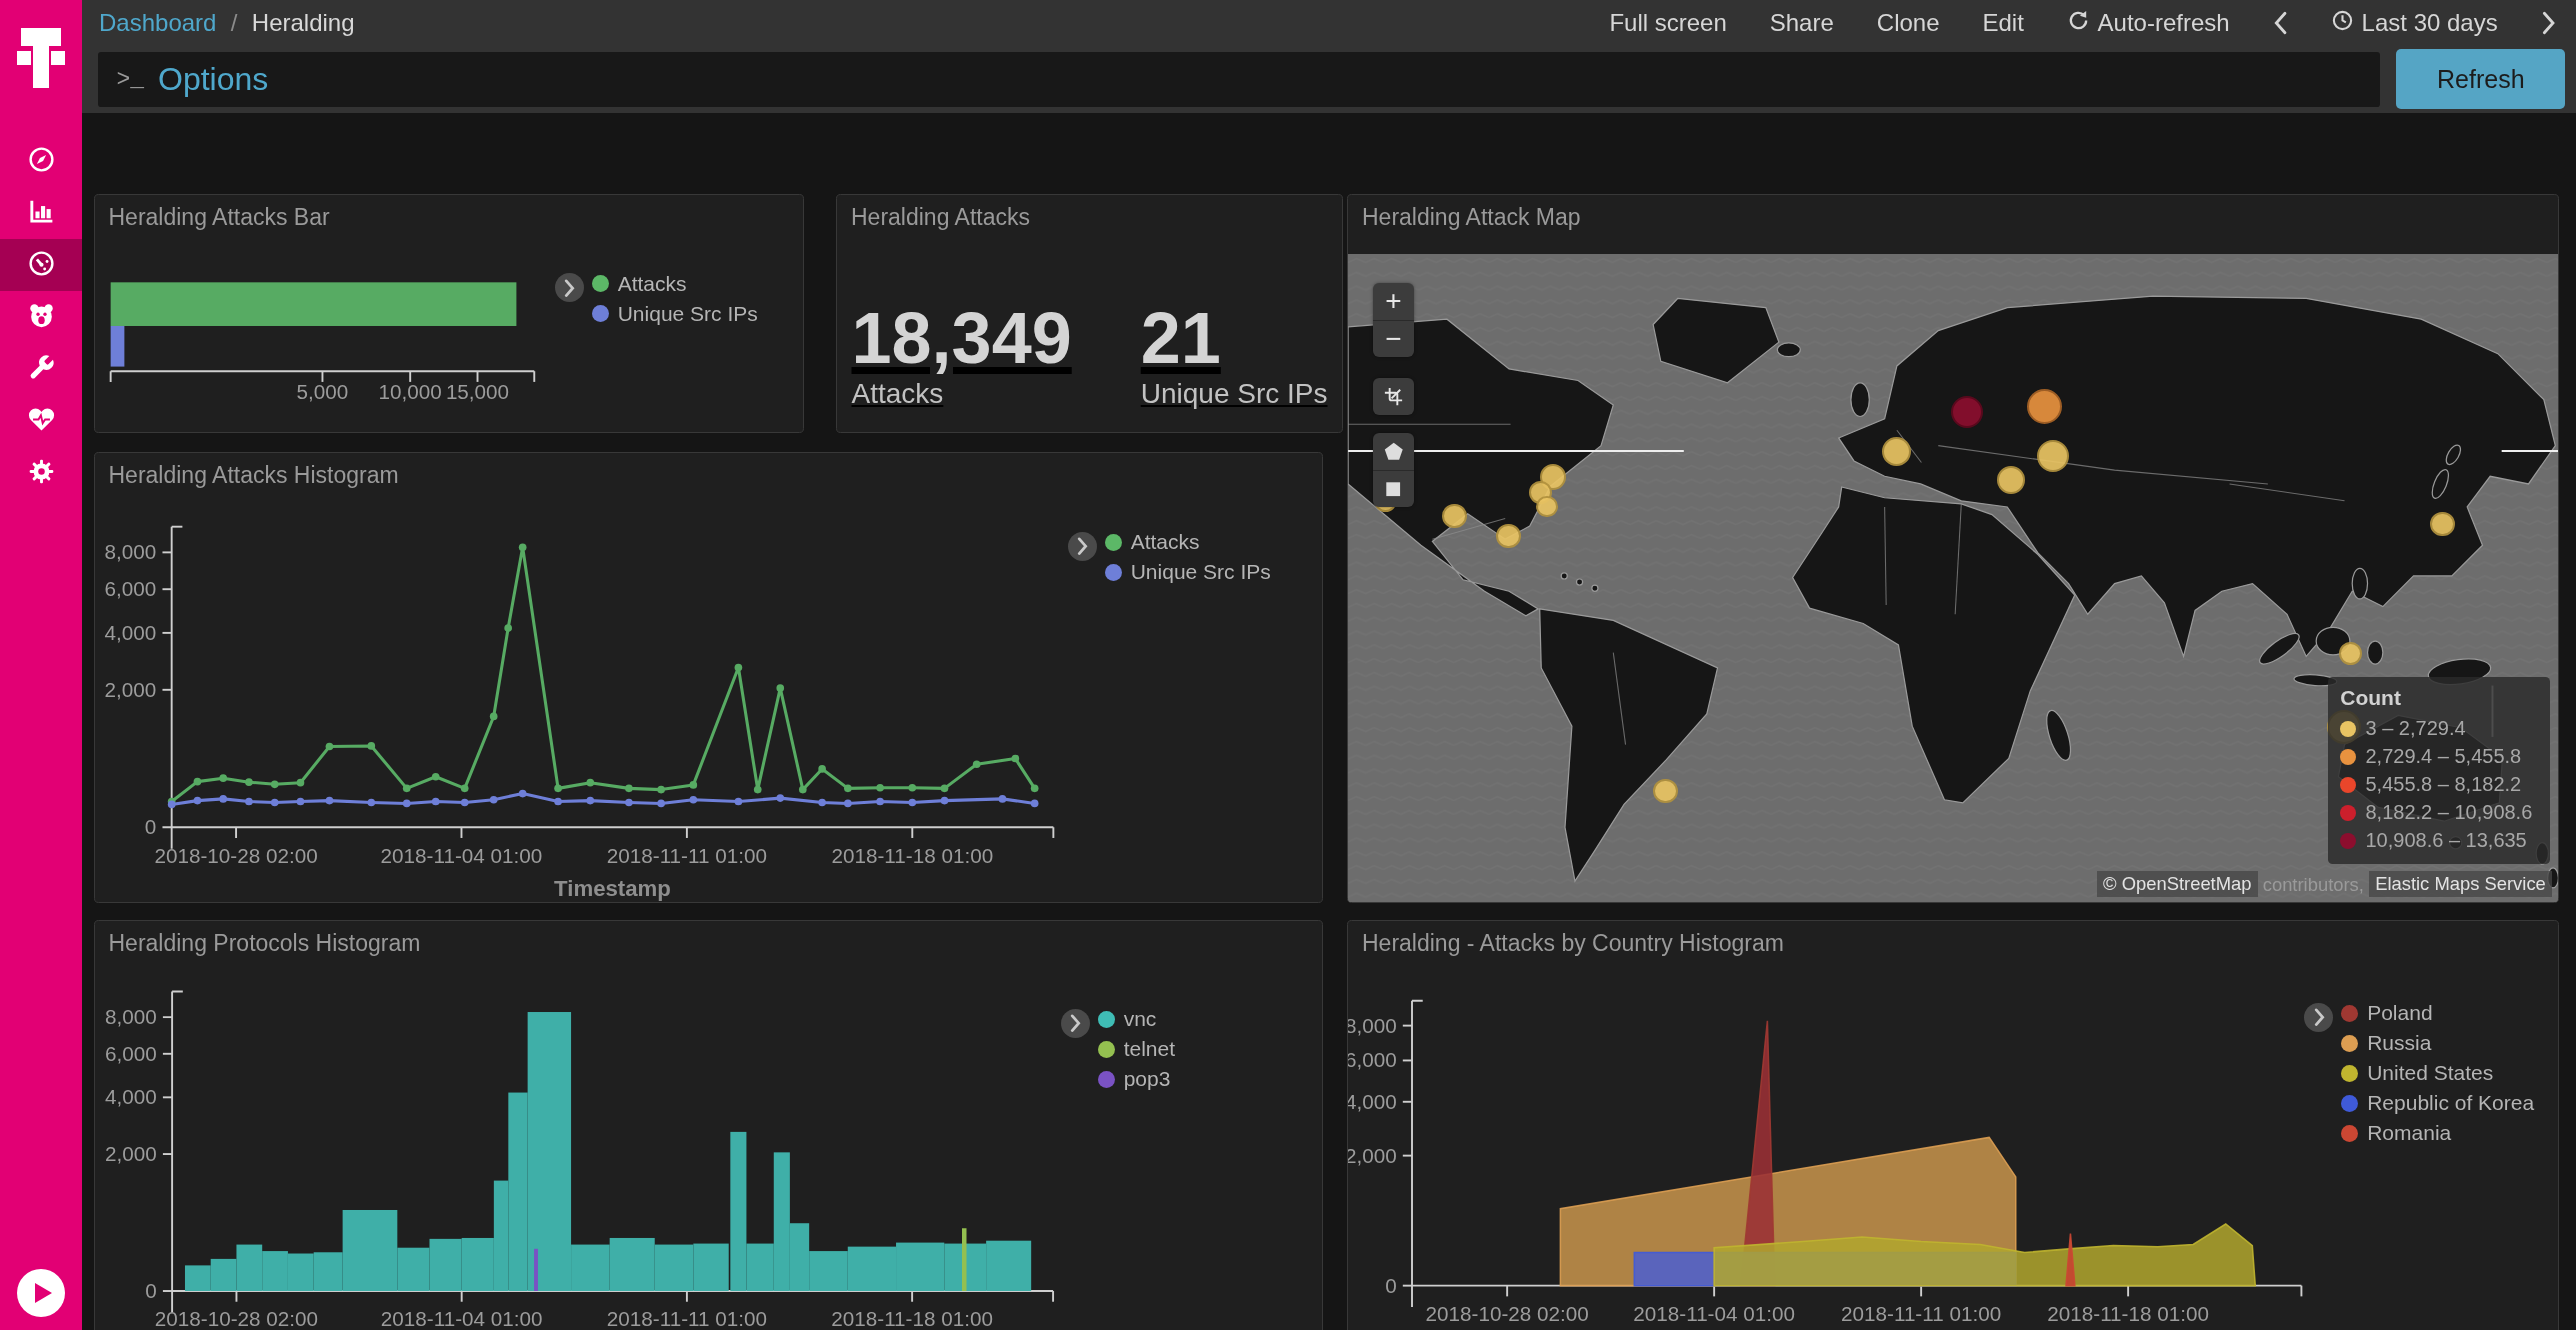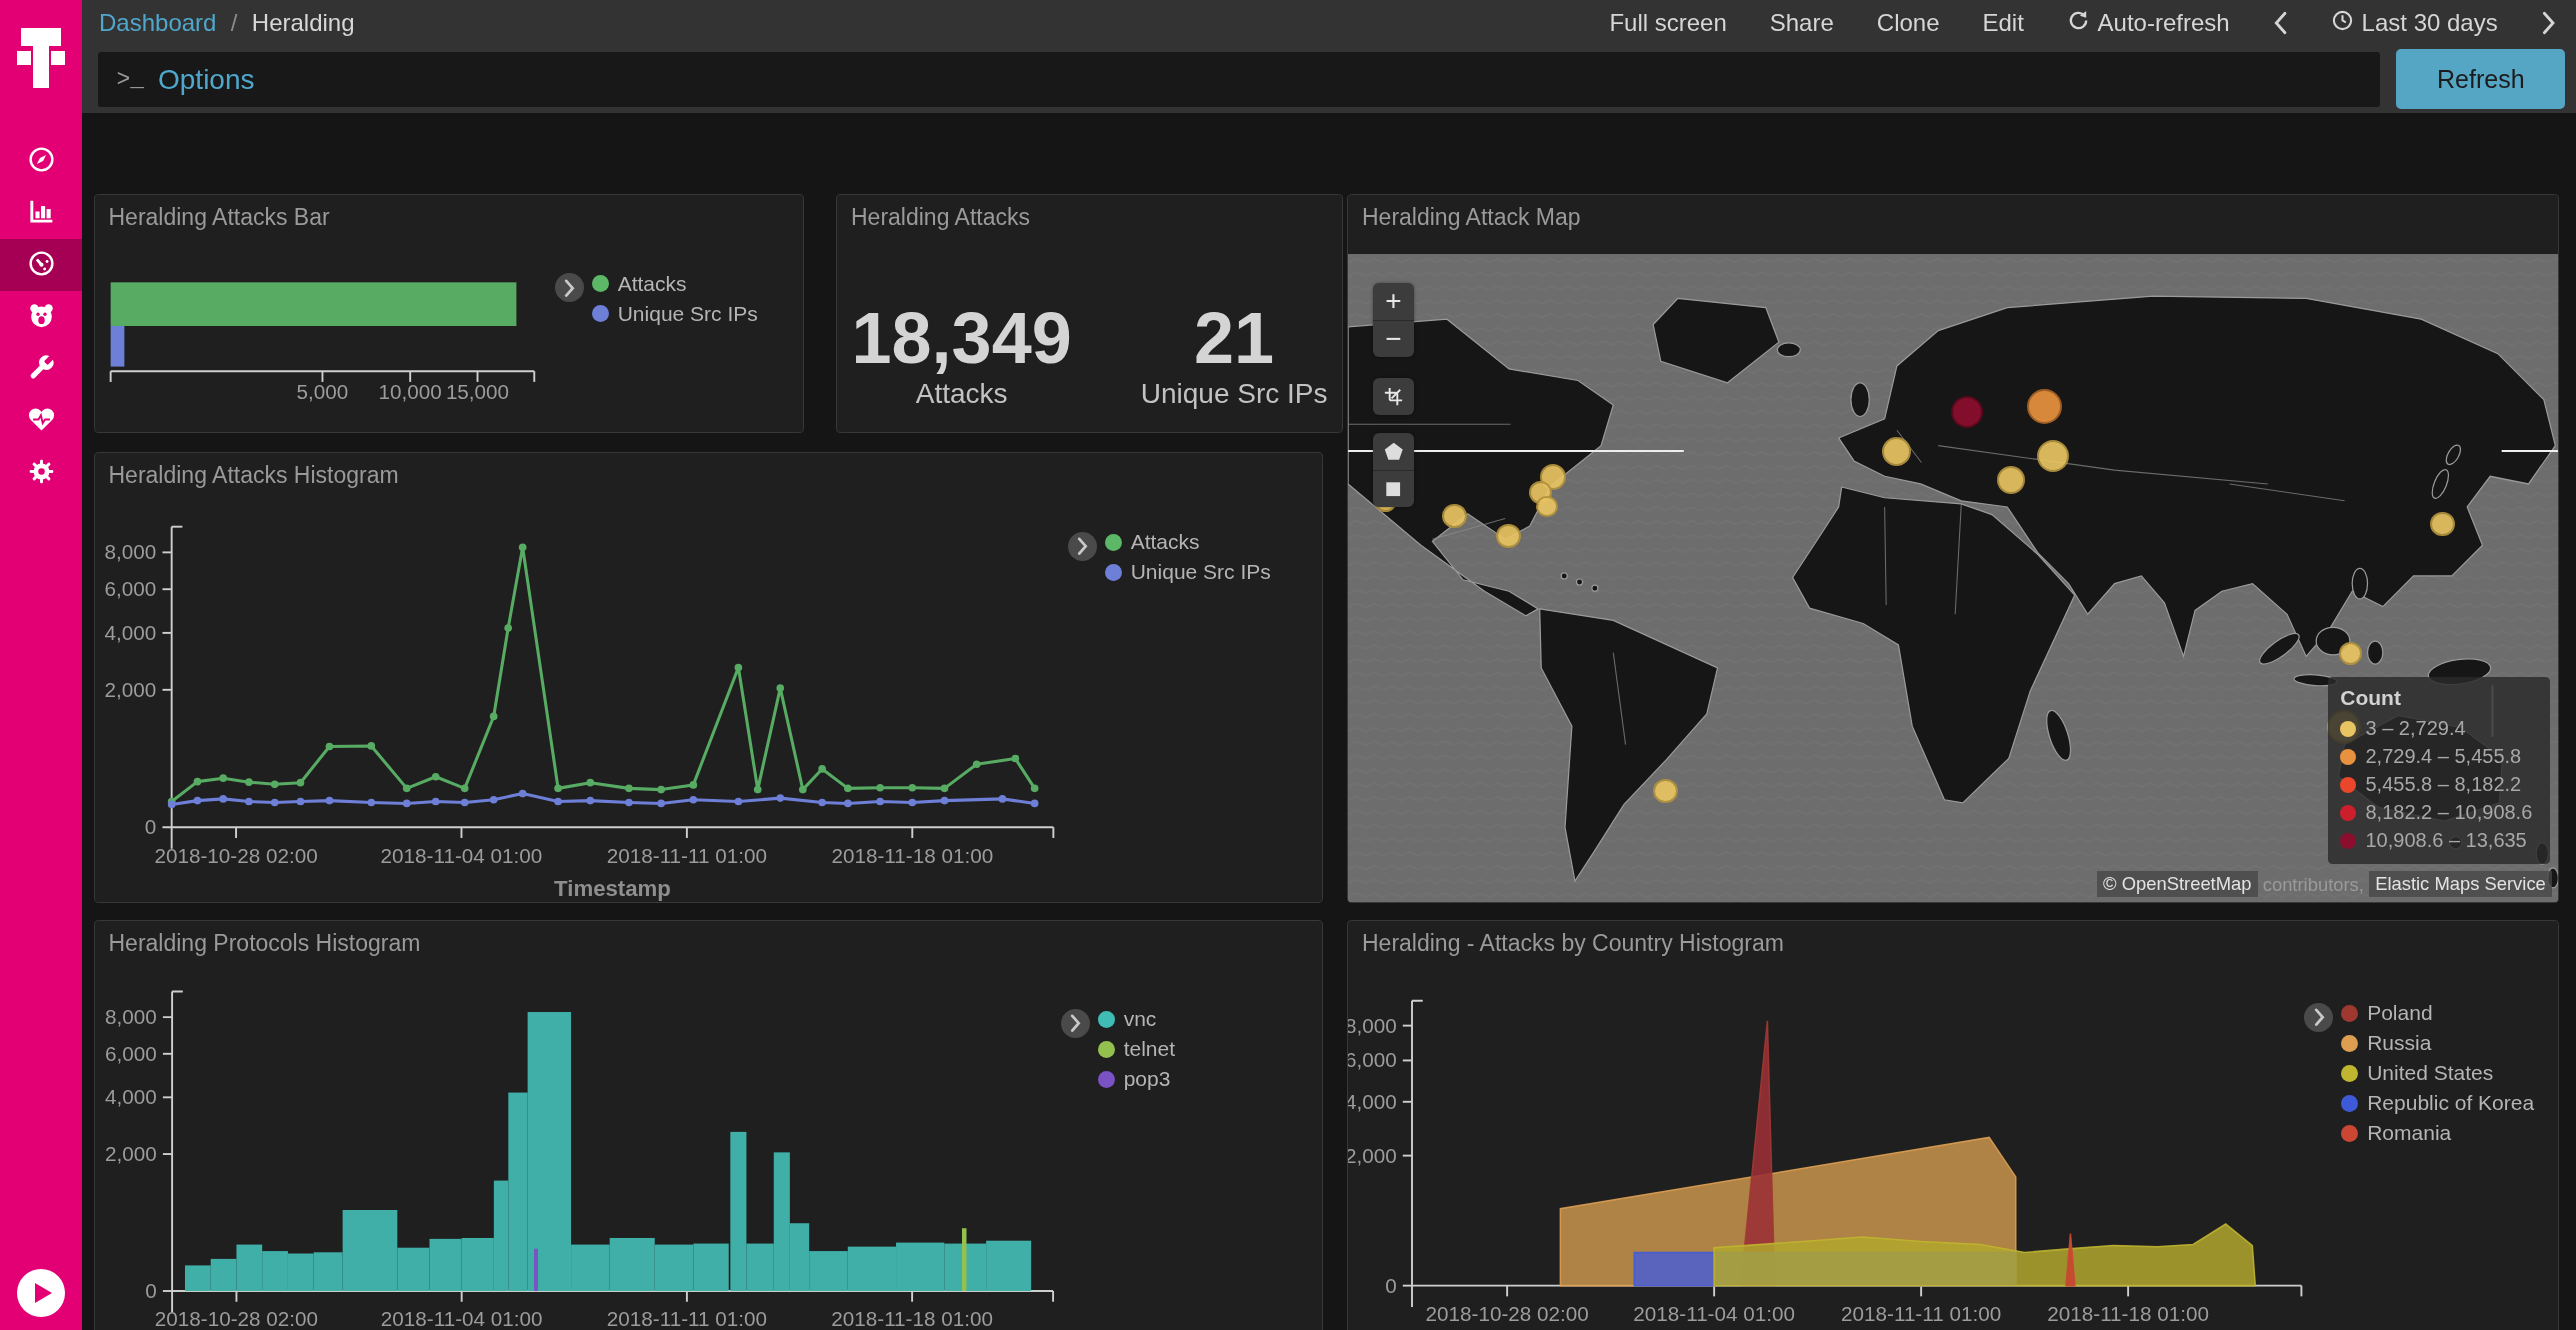--- a/index.html
+++ b/index.html
@@ -29,21 +29,21 @@
   .breadcrumb .root{color:#4fa8cc;cursor:pointer;}
   .breadcrumb .sep{color:#8b8b8b;padding:0 7.7px;}
   .breadcrumb .cur{color:#d8d8d8;}
   .topmenu{margin-left:auto;display:flex;align-items:center;gap:35px;padding-right:20px;}
   .topmenu .mi{color:#d6d6d6;font-size:24px;display:flex;align-items:center;gap:7.7px;cursor:pointer;white-space:nowrap;margin-left:8px;}
   .searchrow{position:absolute;left:0;top:46px;right:0;height:67px;}
   .searchbox{position:absolute;left:16px;top:6.1px;width:2282px;height:55px;background:#181818;border-radius:3.1px;
              display:flex;align-items:center;}
   .searchbox .prompt{font-family:"Liberation Mono",monospace;color:#9a9a9a;font-size:23px;margin:0 14px 0 18.4px;}
   .searchbox .ph{color:#8f8f8f;font-size:24px;flex:1;}
-  .searchbox .options{color:#4fa8cc;font-size:28px;margin-right:20px;cursor:pointer;}
+  .searchbox .options{color:#4fa8cc;font-size:32px;margin-right:20px;cursor:pointer;}
   .refresh-btn{position:absolute;right:10.7px;top:3.1px;width:169px;height:60px;background:#55a5c5;border:none;border-radius:5px;
                font-size:25px;color:#1c1c1c;font-family:"Liberation Sans",sans-serif;cursor:pointer;}
   .filterrow{position:absolute;left:82px;top:113px;right:0;height:77px;background:#2e2e2e;border-top:1.5px solid #222;
              display:flex;align-items:center;}
   .addfilter{margin-left:17px;color:#4da9d1;font-size:22px;cursor:pointer;}
   .addfilter .plus{font-weight:bold;padding-left:6.1px;}
 
   
   .canvas{position:absolute;left:82px;top:190px;right:0;bottom:0;background:#151515;}
   .panel{position:absolute;background:#1f1f1f;border:1.5px solid #383838;border-radius:4.6px;overflow:hidden;}
@@ -59,21 +59,21 @@
   
   .legend{position:absolute;z-index:6;}
   .lg-toggle{position:absolute;left:-37px;top:4.6px;width:29px;height:29px;border-radius:50%;background:#4a4a4a;
              display:flex;align-items:center;justify-content:center;cursor:pointer;}
   .lg-row{display:flex;align-items:center;height:30px;cursor:pointer;}
   .lg-dot{width:17px;height:17px;border-radius:50%;margin-right:9.2px;flex:none;}
   .lg-label{font-size:21px;color:#b5b5b5;white-space:nowrap;}
 
   
   .metric-wrap{position:absolute;left:0;top:107px;width:100%;display:flex;justify-content:center;gap:69px;}
-  .metric-item{text-align:center;}
+  .metric-item{text-decoration:underline;}
   .metric-value{font-size:72px;font-weight:bold;color:#d4d4d4;line-height:1;}
   .metric-label{font-size:28px;color:#c2c2c2;margin-top:4.6px;}
 
   
   .map-viewport{position:absolute;left:0;top:59px;right:0;bottom:0;background:#6d6d6d;overflow:hidden;}
   .map-circle{position:absolute;border-radius:50%;opacity:0.92;}
   .map-ctl{position:absolute;left:25px;width:41px;background:#3c3c3c;border-radius:6.1px;z-index:8;
            color:#e8e8e8;text-align:center;box-shadow:0 0 3.1px rgba(0,0,0,.4);}
   .map-ctl .cell{height:37px;display:flex;align-items:center;justify-content:center;font-size:28px;cursor:pointer;}
   .map-ctl .cell + .cell{border-top:1.5px solid #2a2a2a;}

